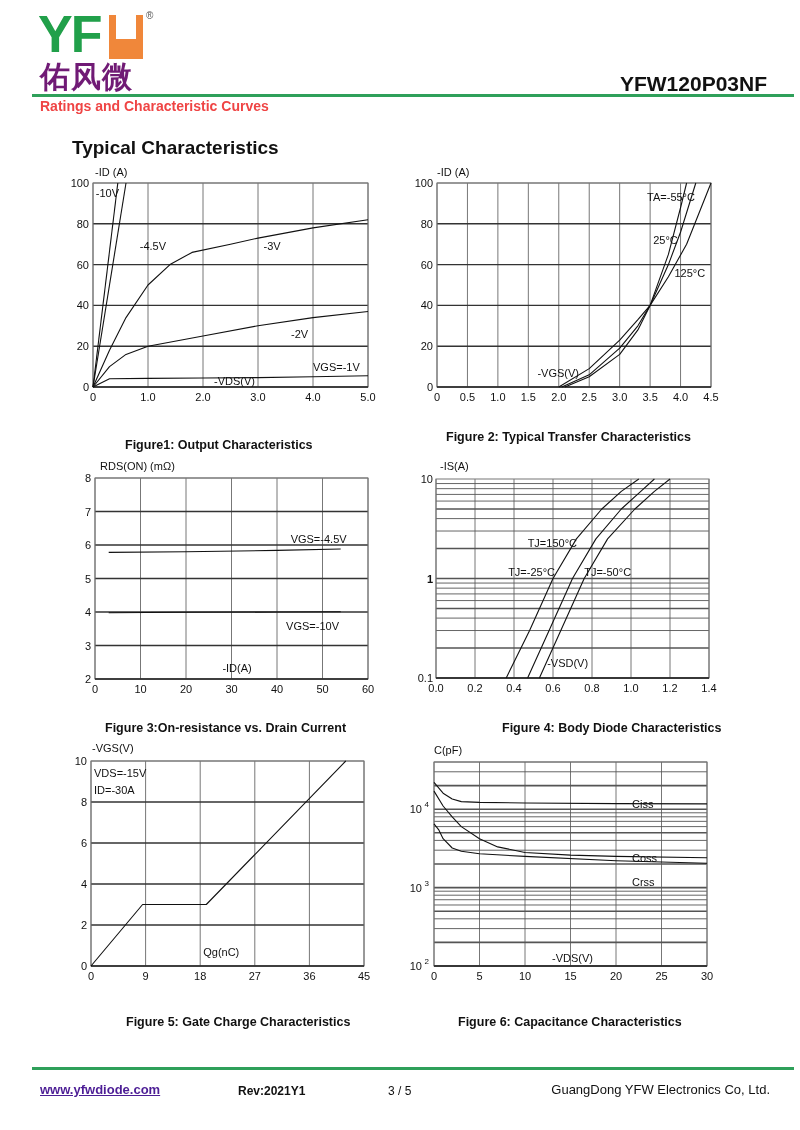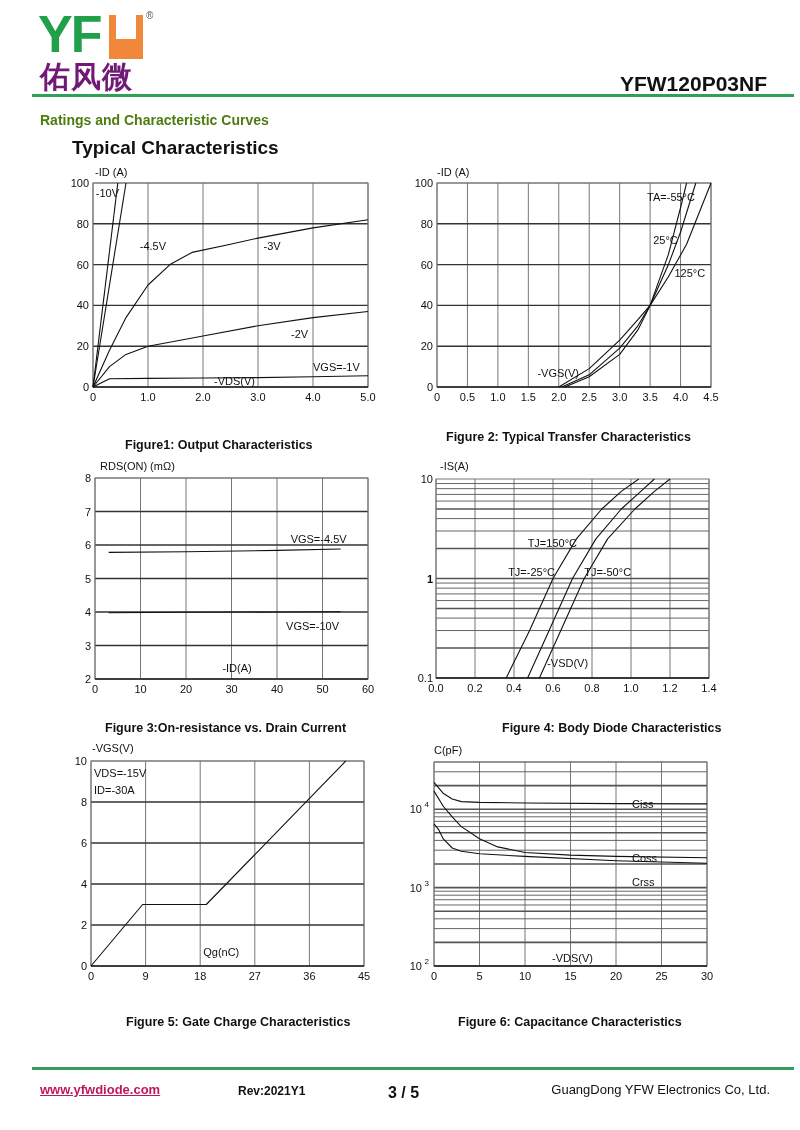--- a/index.html
+++ b/index.html
@@ -4,26 +4,26 @@
 <style>
   html, body { margin: 0; padding: 0; background: #ffffff; }
   body { width: 800px; height: 1130px; position: relative; overflow: hidden; font-family: "Liberation Sans", sans-serif; color: #111; }
   .abs { position: absolute; }
   .logo-yf { left: 38px; top: 8px; font-family: "Liberation Sans", sans-serif; font-weight: bold; font-size: 52px; line-height: 52px; color: #21a04a; letter-spacing: -2px; }
   .logo-w { left: 109px; top: 15px; width: 34px; height: 44px; }
   .logo-reg { left: 146px; top: 10px; font-size: 10px; color: #555; }
   .logo-cn { left: 40px; top: 60px; font-family: "DejaVu Sans", sans-serif; font-size: 30px; line-height: 34px; color: #701a75; font-weight: bold; letter-spacing: 1px; }
   .partno { right: 33px; top: 72px; font-weight: bold; font-size: 21px; color: #111; }
   .hline { left: 32px; width: 762px; height: 3px; background: #2fa05a; }
-  .subtitle { left: 40px; top: 98px; font-weight: bold; font-size: 14px; color: #4d7c0f; margin-top: 14px; }
+  .subtitle { left: 40px; top: 98px; font-weight: bold; font-size: 14px; color: #ef4444; }
   .section { left: 72px; top: 137px; font-weight: bold; font-size: 19px; color: #111; }
   .caption { font-weight: bold; font-size: 12.5px; color: #111; white-space: nowrap; }
-  .footer-link { left: 40px; top: 1082px; font-weight: bold; font-size: 13px; color: #be185d; text-decoration: underline; }
+  .footer-link { left: 40px; top: 1082px; font-weight: bold; font-size: 13px; color: #4c1d95; text-decoration: underline; }
   .footer-rev { left: 238px; top: 1084px; font-weight: bold; font-size: 12px; }
-  .footer-page { left: 388px; top: 1084px; font-weight: bold; font-size: 16px; }
+  .footer-page { left: 388px; top: 1084px; font-weight: normal; font-size: 12px; }
   .footer-co { right: 30px; top: 1082px; font-weight: normal; font-size: 13px; }
   svg text { font-family: "Liberation Sans", sans-serif; fill: #111; }
 </style>
 </head>
 <body>
 
 <div class="abs logo-yf">YF</div>
 <svg class="abs logo-w" viewBox="0 0 34 44">
   <rect x="0" y="0" width="34" height="44" fill="#f0873a"></rect>
   <rect x="7" y="0" width="20" height="32" fill="#ffffff"></rect>

